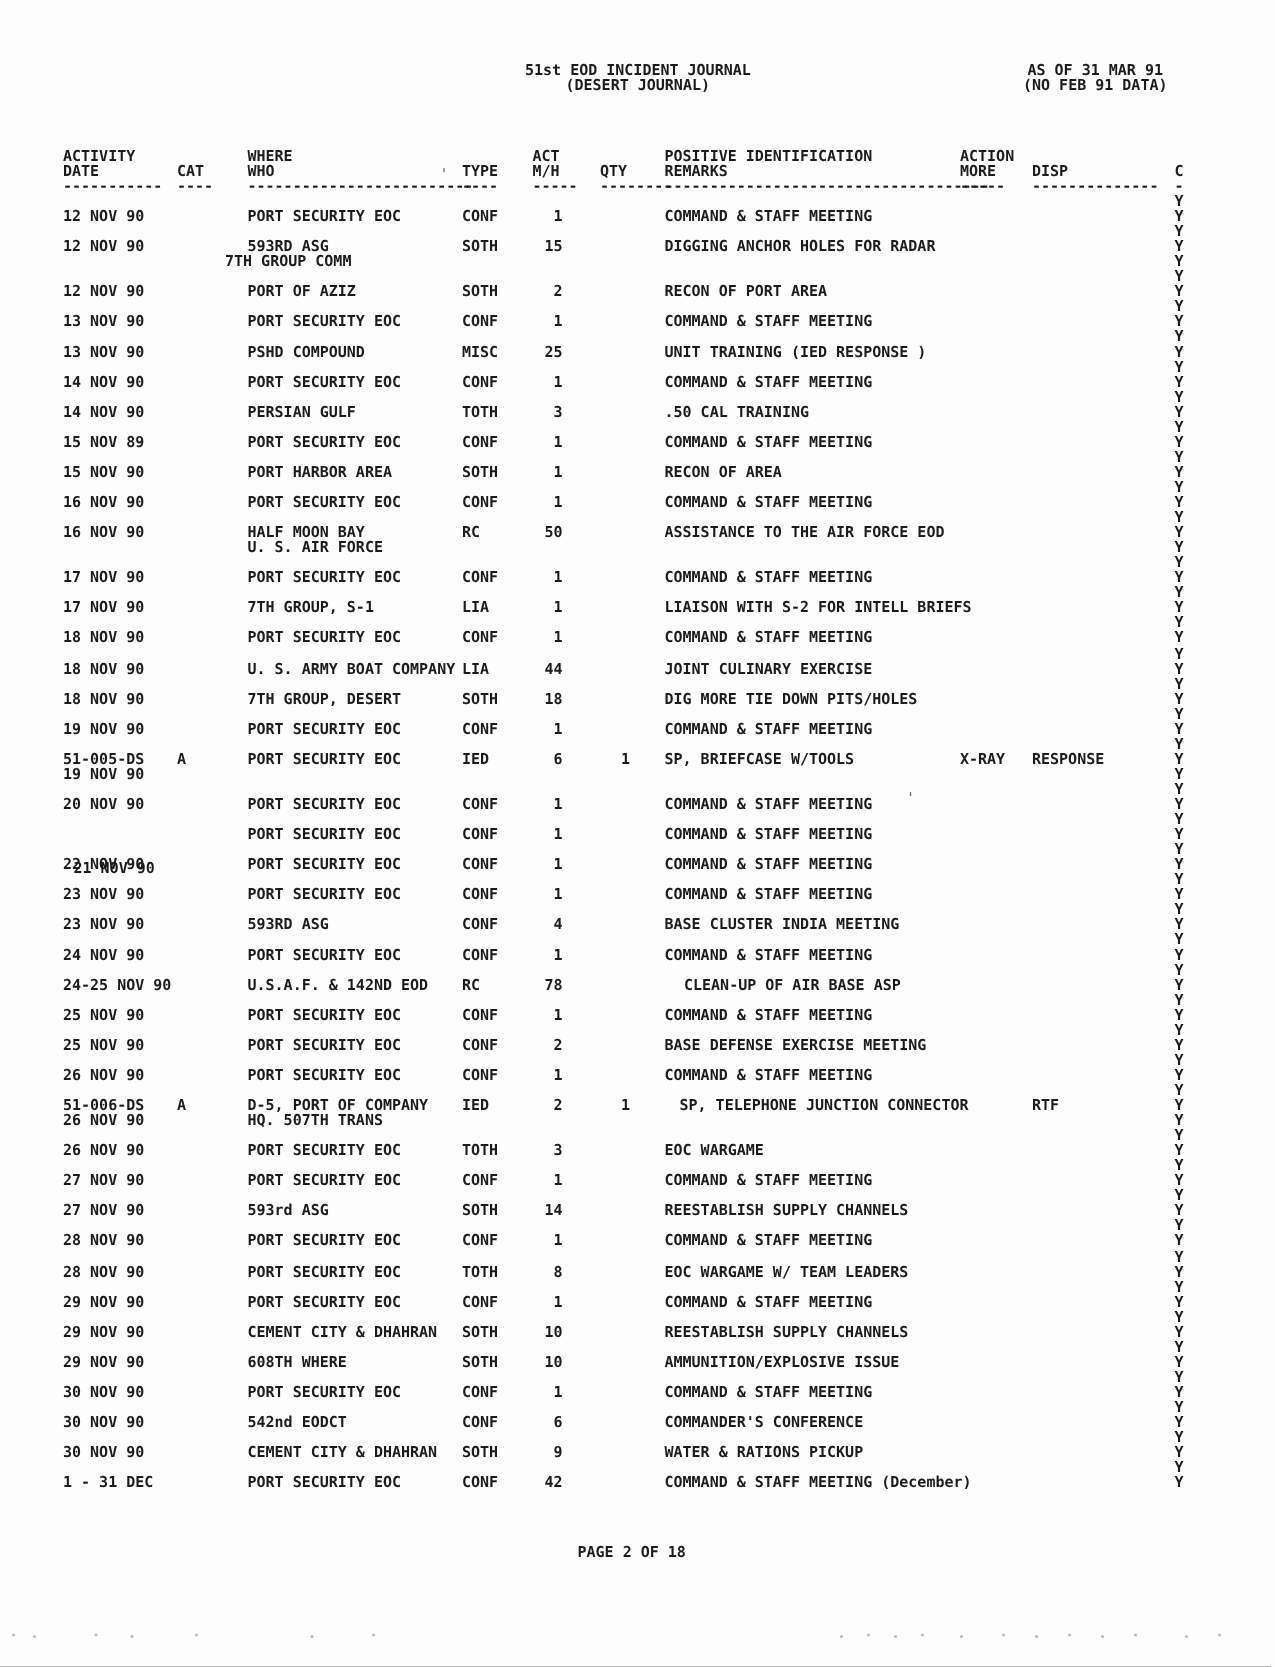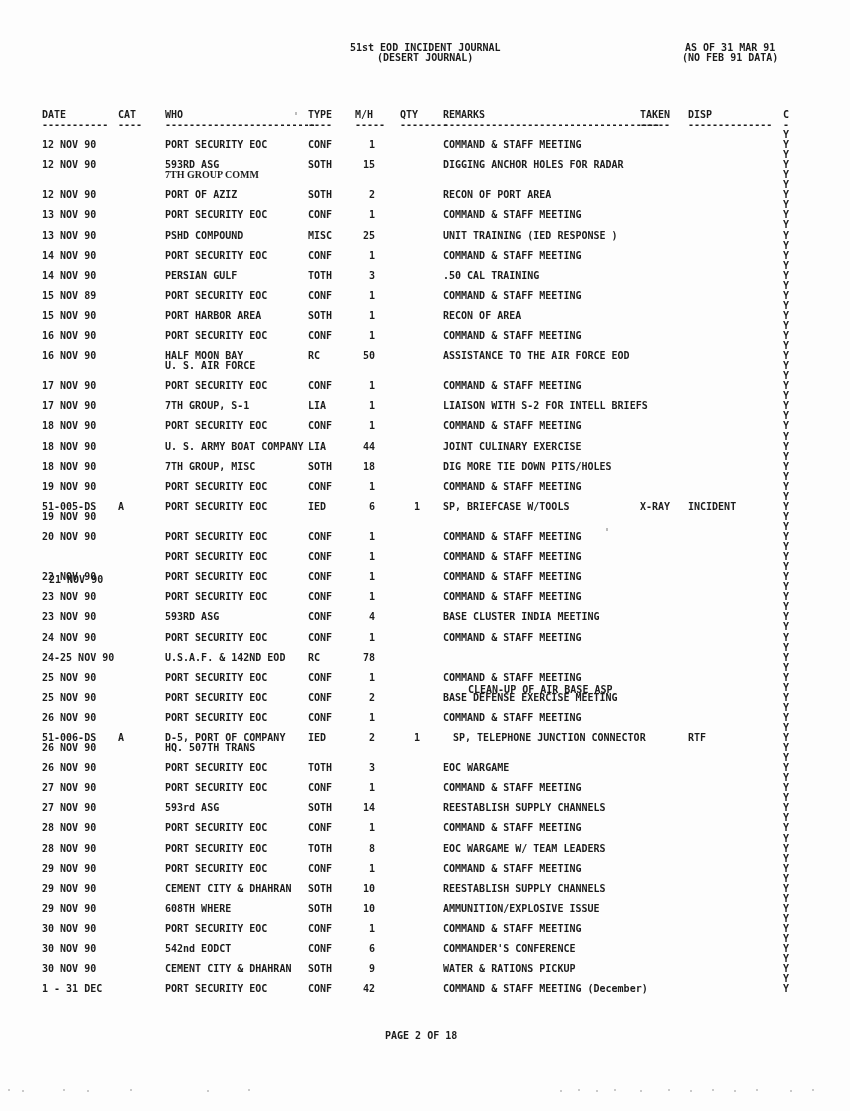--- a/index.html
+++ b/index.html
@@ -24,29 +24,36 @@
 </head>
 <body>
 
 <div class="page">
 
   <div class="abs" style="left:350px;top:43px">51st EOD INCIDENT JOURNAL</div>
   <div class="abs" style="left:377px;top:53px">(DESERT JOURNAL)</div>
   <div class="abs" style="left:685px;top:43px">AS OF 31 MAR 91</div>
   <div class="abs" style="left:682px;top:53px">(NO FEB 91 DATA)</div>
 
+  <div class="docline" style="top:100px" id="colline1">
+      <span style="left: 42px;">ACTIVITY</span>
+      <span style="left: 165px;">WHERE</span>
+      <span style="left: 355px;">ACT</span>
+      <span style="left: 443px;">POSITIVE IDENTIFICATION</span>
+      <span style="left: 640px;">ACTION</span>
+    </div>
   <div class="docline" style="top:110px" id="colline2">
       <span style="left: 42px;">DATE</span>
       <span style="left: 118px;">CAT</span>
       <span style="left: 165px;">WHO</span>
       <span style="left: 308px;">TYPE</span>
       <span style="left: 355px;">M/H</span>
       <span style="left: 400px;">QTY</span>
       <span style="left: 443px;">REMARKS</span>
-      <span style="left: 640px;">TAKEN</span>
+      <span style="left: 640px;">MORE</span>
       <span style="left: 688px;">DISP</span>
       <span style="left: 783px;">C</span>
     </div>
   <div class="docline" style="top:120px" id="colline3">
       <span style="left: 42px;">-----------</span>
       <span style="left: 118px;">----</span>
       <span style="left: 165px;">-------------------------</span>
       <span style="left: 308px;">----</span>
       <span style="left: 355px;">-----</span>
       <span style="left: 400px;">--------</span>
@@ -74,21 +81,21 @@
       <div class="docline" style="top: 160.15px;">
         <span style="left: 783px;">Y</span>
         <span style="left: 42px;">12 NOV 90</span>
         <span style="left: 165px;">593RD ASG</span>
         <span style="left: 308px;">SOTH</span>
         <span class="num" style="left: 340px; width: 35px;">15</span>
         <span style="left: 443px;">DIGGING ANCHOR HOLES FOR RADAR</span>
       </div>
       <div class="docline" style="top: 170.2px;">
         <span style="left: 783px;">Y</span>
-        <span style="left: 165px; font-family: Liberation Serif, serif;">7TH GROUP COMM</span>
+        <span style="left: 150px;">7TH GROUP COMM</span>
       </div>
       <div class="docline" style="top: 180.25px;">
         <span style="left: 783px;">Y</span>
       </div>
       <div class="docline" style="top: 190.3px;">
         <span style="left: 783px;">Y</span>
         <span style="left: 42px;">12 NOV 90</span>
         <span style="left: 165px;">PORT OF AZIZ</span>
         <span style="left: 308px;">SOTH</span>
         <span class="num" style="left: 340px; width: 35px;">2</span>
@@ -229,21 +236,21 @@
         <span style="left: 308px;">LIA</span>
         <span class="num" style="left: 340px; width: 35px;">44</span>
         <span style="left: 443px;">JOINT CULINARY EXERCISE</span>
       </div>
       <div class="docline" style="top: 451.6px;">
         <span style="left: 783px;">Y</span>
       </div>
       <div class="docline" style="top: 461.65px;">
         <span style="left: 783px;">Y</span>
         <span style="left: 42px;">18 NOV 90</span>
-        <span style="left: 165px;">7TH GROUP, MISC</span>
+        <span style="left: 165px;">7TH GROUP, DESERT</span>
         <span style="left: 308px;">SOTH</span>
         <span class="num" style="left: 340px; width: 35px;">18</span>
         <span style="left: 443px;">DIG MORE TIE DOWN PITS/HOLES</span>
       </div>
       <div class="docline" style="top: 471.7px;">
         <span style="left: 783px;">Y</span>
       </div>
       <div class="docline" style="top: 481.75px;">
         <span style="left: 783px;">Y</span>
         <span style="left: 42px;">19 NOV 90</span>
@@ -258,21 +265,21 @@
       <div class="docline" style="top: 501.85px;">
         <span style="left: 783px;">Y</span>
         <span style="left: 42px;">51-005-DS</span>
         <span style="left: 165px;">PORT SECURITY EOC</span>
         <span style="left: 118px;">A</span>
         <span style="left: 308px;">IED</span>
         <span class="num" style="left: 340px; width: 35px;">6</span>
         <span class="num" style="left: 385px; width: 35px;">1</span>
         <span style="left: 443px;">SP, BRIEFCASE W/TOOLS</span>
         <span style="left: 640px;">X-RAY</span>
-        <span style="left: 688px;">INCIDENT</span>
+        <span style="left: 688px;">RESPONSE</span>
       </div>
       <div class="docline" style="top: 511.9px;">
         <span style="left: 783px;">Y</span>
         <span style="left: 42px;">19 NOV 90</span>
       </div>
       <div class="docline" style="top: 521.95px;">
         <span style="left: 783px;">Y</span>
       </div>
       <div class="docline" style="top: 532px;">
         <span style="left: 783px;">Y</span>
@@ -339,21 +346,21 @@
       </div>
       <div class="docline" style="top: 642.55px;">
         <span style="left: 783px;">Y</span>
       </div>
       <div class="docline" style="top: 652.6px;">
         <span style="left: 783px;">Y</span>
         <span style="left: 42px;">24-25 NOV 90</span>
         <span style="left: 165px;">U.S.A.F. &amp; 142ND EOD</span>
         <span style="left: 308px;">RC</span>
         <span class="num" style="left: 340px; width: 35px;">78</span>
-        <span style="left: 468px; margin-top: 32px;">CLEAN-UP OF AIR BASE ASP</span>
+        <span style="left: 456px;">CLEAN-UP OF AIR BASE ASP</span>
       </div>
       <div class="docline" style="top: 662.65px;">
         <span style="left: 783px;">Y</span>
       </div>
       <div class="docline" style="top: 672.7px;">
         <span style="left: 783px;">Y</span>
         <span style="left: 42px;">25 NOV 90</span>
         <span style="left: 165px;">PORT SECURITY EOC</span>
         <span style="left: 308px;">CONF</span>
         <span class="num" style="left: 340px; width: 35px;">1</span>

